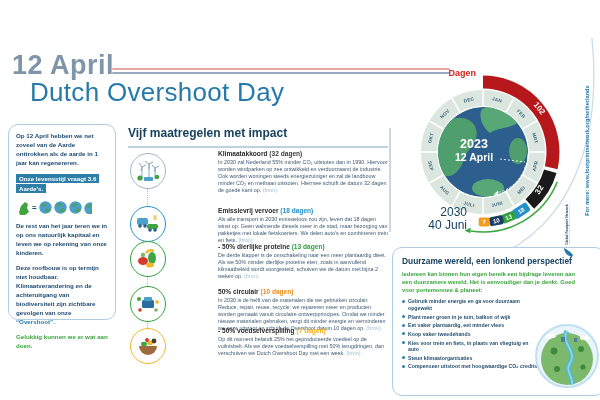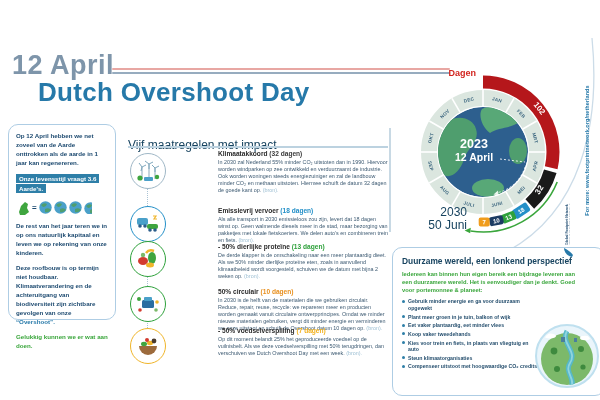--- a/index.html
+++ b/index.html
@@ -4,38 +4,38 @@
 <style>
   html,body{margin:0;padding:0;}
   body{
     width:600px;height:400px;position:relative;overflow:hidden;background:#ffffff;
     font-family:"Liberation Sans",sans-serif;
   }
   .abs{position:absolute;}
 
   
   .title-date{left:12px;top:50px;font-size:27px;font-weight:700;color:#7e95aa;letter-spacing:.5px;}
-  .title-main{left:38px;top:77px;font-size:26px;font-weight:700;color:#2679a9;letter-spacing:.3px;}
+  .title-main{left:30px;top:77px;font-size:26px;font-weight:400;color:#2679a9;letter-spacing:.3px;}
   .hline1{left:112px;top:68px;width:338px;height:2px;background:#e8a7a3;border-radius:2px;}
   .hline2{left:112px;top:72px;width:338px;height:2px;background:#97acbf;border-radius:2px;}
 
   
   .sidebar{left:8px;top:124px;width:108px;height:196px;border:1.5px solid #aecde4;border-radius:10px;
            background:#fff;padding:7px 7px;box-sizing:border-box;}
   .sidebar p{margin:0 0 6px 0;font-size:6.2px;line-height:1.45;font-weight:700;color:#1d4a70;}
   .sb-highlight{display:inline;background:#2e7fa8;color:#fff;font-size:6.2px;line-height:1.7;font-weight:700;
                 padding:1px 3px;box-decoration-break:clone;-webkit-box-decoration-break:clone;}
   .sb-green{color:#3aa63c !important;}
   .sb-teal{color:#2679a9;}
   .equation{display:flex;align-items:center;gap:2px;margin:5px 0 7px 0;height:15px;}
   .eq-sign{font-size:8px;font-weight:700;color:#1d4a70;}
   .globe-clip{width:8px;height:13px;overflow:hidden;display:inline-block;}
 
   
-  .m-heading{left:128px;top:126px;font-size:12px;font-weight:400;color:#17435f;margin-top:12px;}
+  .m-heading{left:128px;top:126px;font-size:12px;font-weight:700;color:#17435f;}
   .m-underline{left:128px;top:146px;width:260px;height:1.5px;background:#bcd2e0;}
   .v-divider{left:389px;top:128px;width:1.5px;height:104px;background:#c8d9e4;}
   .m-dotline{left:147px;top:160px;height:198px;width:0;border-left:1.5px dotted #aac3d4;}
   .m-circle{width:36px;height:36px;border-radius:50%;background:#fff;box-sizing:border-box;
             display:flex;align-items:center;justify-content:center;}
   .m-item-text{width:170px;}
   .m-title{font-size:6.6px;font-weight:700;color:#2b2b2b;margin:0 0 1.5px 0;}
   .m-days{font-weight:700;}
   .days-c0{color:#3c3c3c;} .days-c1{color:#2490c8;} .days-c2{color:#2ea13b;}
   .days-c3{color:#e8901f;} .days-c4{color:#f2b11e;}
@@ -283,21 +283,21 @@
     <text x="0" y="2.2" text-anchor="middle" class="svg-seg">10</text>
   </g>
   <g transform="translate(94.2,167) rotate(-1)">
     <rect x="-5.5" y="-4.5" width="11" height="9" rx="2" fill="#f09c1c"></rect>
     <text x="0" y="2.2" text-anchor="middle" class="svg-seg">7</text>
   </g>
 </svg>
 
 <div class="abs target">
   <div>2030</div>
-  <div>50 Juni</div>
+  <div>40 Juni</div>
 </div>
 
 <div class="abs pbox">
   <p class="p-title">Duurzame wereld, een lonkend perspectief</p>
   <p class="p-intro">Iedereen kan binnen hun eigen bereik een bijdrage leveren aan een duurzamere wereld. Het is eenvoudiger dan je denkt. Goed voor portemonnee &amp; planeet:</p>
   <div class="p-bullets">
     <div class="p-bullet">
         <span class="p-dot"></span>
         <span class="p-btext">Gebruik minder energie en ga voor duurzaam opgewekt</span>
       </div>

